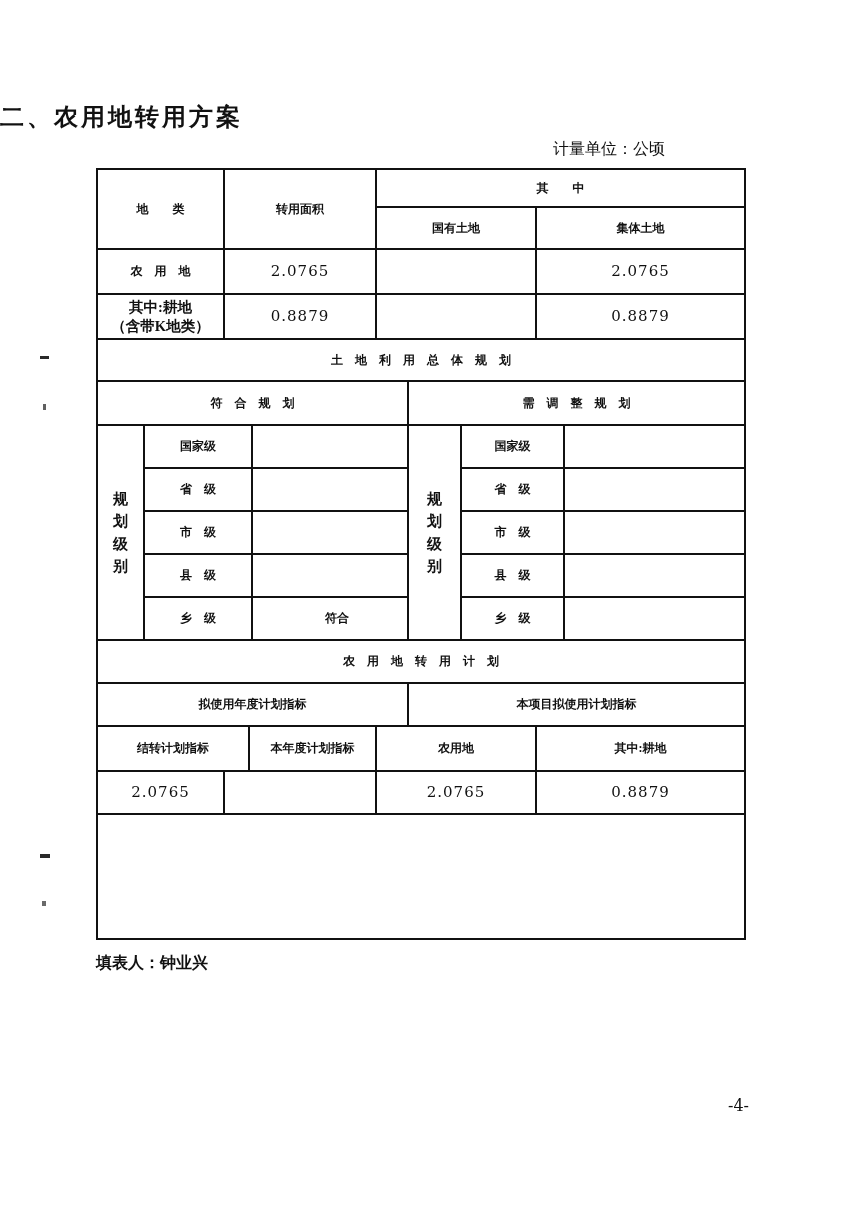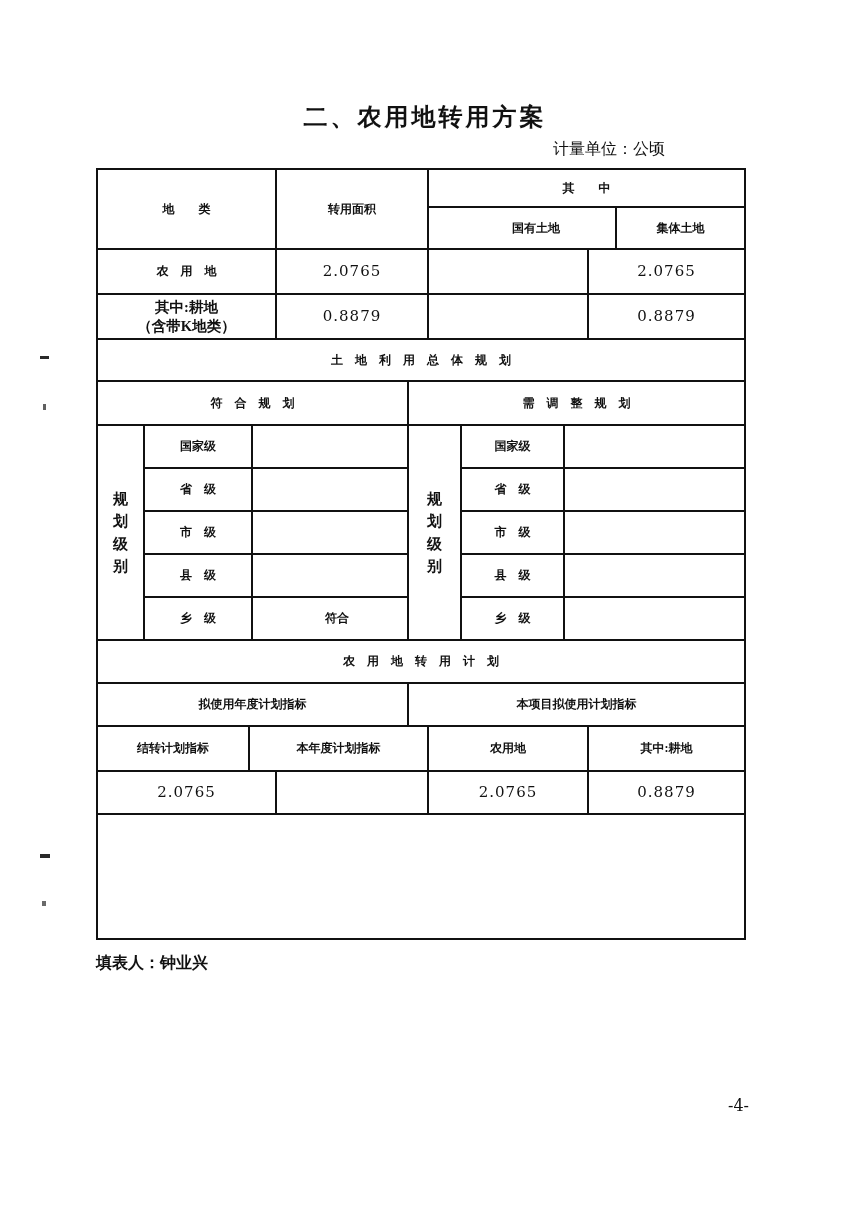--- a/index.html
+++ b/index.html
@@ -11,21 +11,20 @@
     font-family: "Liberation Serif", serif;
     color: #111111;
     overflow: hidden;
   }
 
   .doc-title {
     position: absolute;
     top: 101px;
     left: 0;
     width: 100%;
-    text-align: center;
     font-size: 24px;
     font-weight: bold;
     letter-spacing: 3px;
   }
 
   .unit-note {
     position: absolute;
     top: 139px;
     right: 185px;
     font-size: 16px;
@@ -51,30 +50,30 @@
     align-items: center;
     justify-content: center;
     border-right: 2px solid #111;
     font-weight: bold;
     font-size: 12px;
     text-align: center;
     line-height: 1.25;
   }
   .nbr { border-right: none; }
 
-  .c1 { width: 179px; }
+  .c1 { width: 127px; }
   .c2 { width: 152px; }
   .c3 { width: 160px; }
   .c4 { flex: 1; }
 
   
   .band-header { height: 80px; }
   .hdr-right { flex: 1; display: flex; flex-direction: column; }
   .hdr-ow { height: 38px; border-bottom: 2px solid #111; }
-  .hdr-sub { flex: 1; display: flex; padding-left: 28px; }
+  .hdr-sub { flex: 1; display: flex; }
 
   .band-row1 { height: 45px; }
   .band-row2 { height: 45px; }
   .band-sec  { height: 42px; }
   .band-conf { height: 44px; }
   .band-levels { height: 215px; }
   .band-conv { height: 43px; }
   .band-annual { height: 43px; }
   .band-subhdr { height: 45px; }
   .band-vals { height: 43px; }

